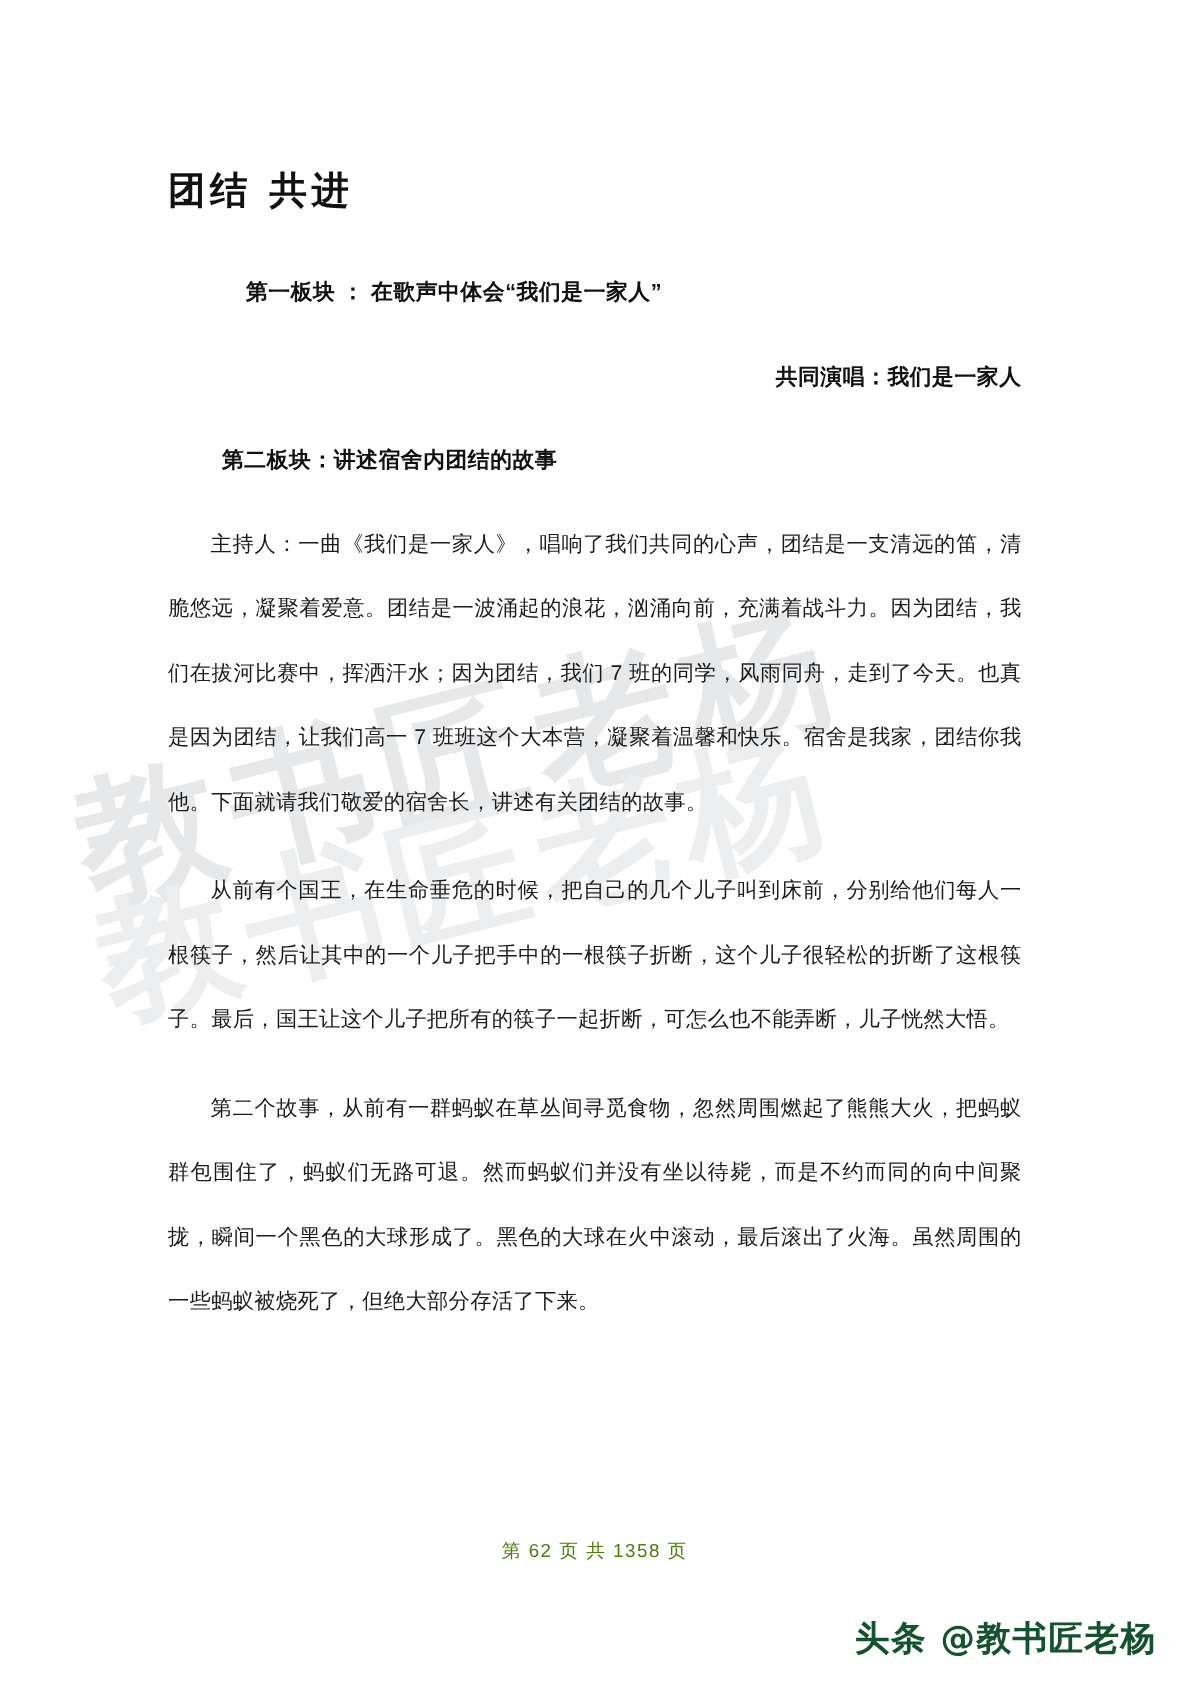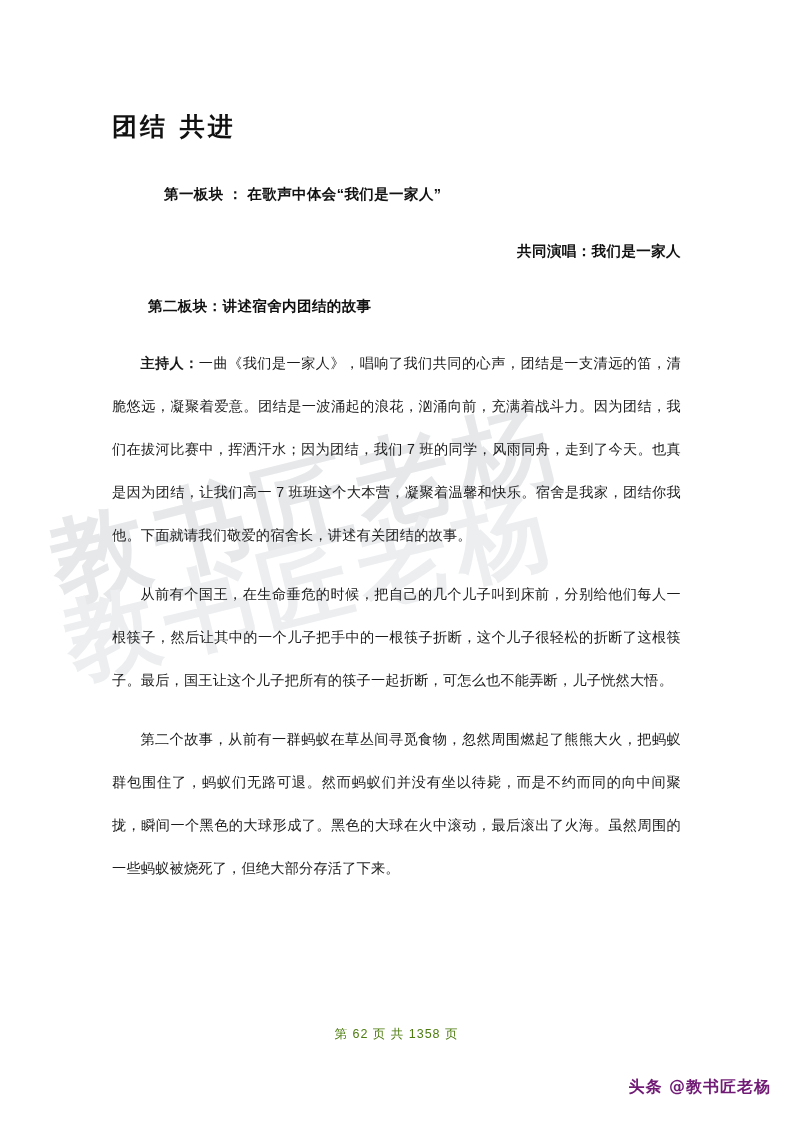--- a/index.html
+++ b/index.html
@@ -88,42 +88,42 @@
     line-height: 43px;
     margin: 0;
     text-align: justify;
     text-justify: inter-ideograph;
     letter-spacing: 0.2px;
     color: #1b1b1b;
   }
   .para.p1 { padding-top: 26px; text-indent: 2em; }
   .para.p2 { padding-top: 16px; text-indent: 2em; }
   .para.p3 { padding-top: 16px; text-indent: 2em; }
-  .para b { font-weight: 700; }
+  .para b { font-weight: 400; }
 
   
   .page-footer {
     position: absolute;
     left: 0;
     right: 0;
     top: 1026px;
     text-align: center;
     font-size: 12.5px;
     color: #4d7c0f;
     letter-spacing: 1px;
     z-index: 2;
   }
 
   .brand-badge {
     position: absolute;
     right: 22px;
     top: 1077px;
-    font-size: 16px;
+    font-size: 23px;
     font-weight: 700;
-    color: #701a75;
+    color: #14532d;
     letter-spacing: 1px;
     z-index: 3;
     font-family: "DejaVu Sans", sans-serif;
   }
 </style>
 </head>
 <body>
 
 <div class="page">
 

